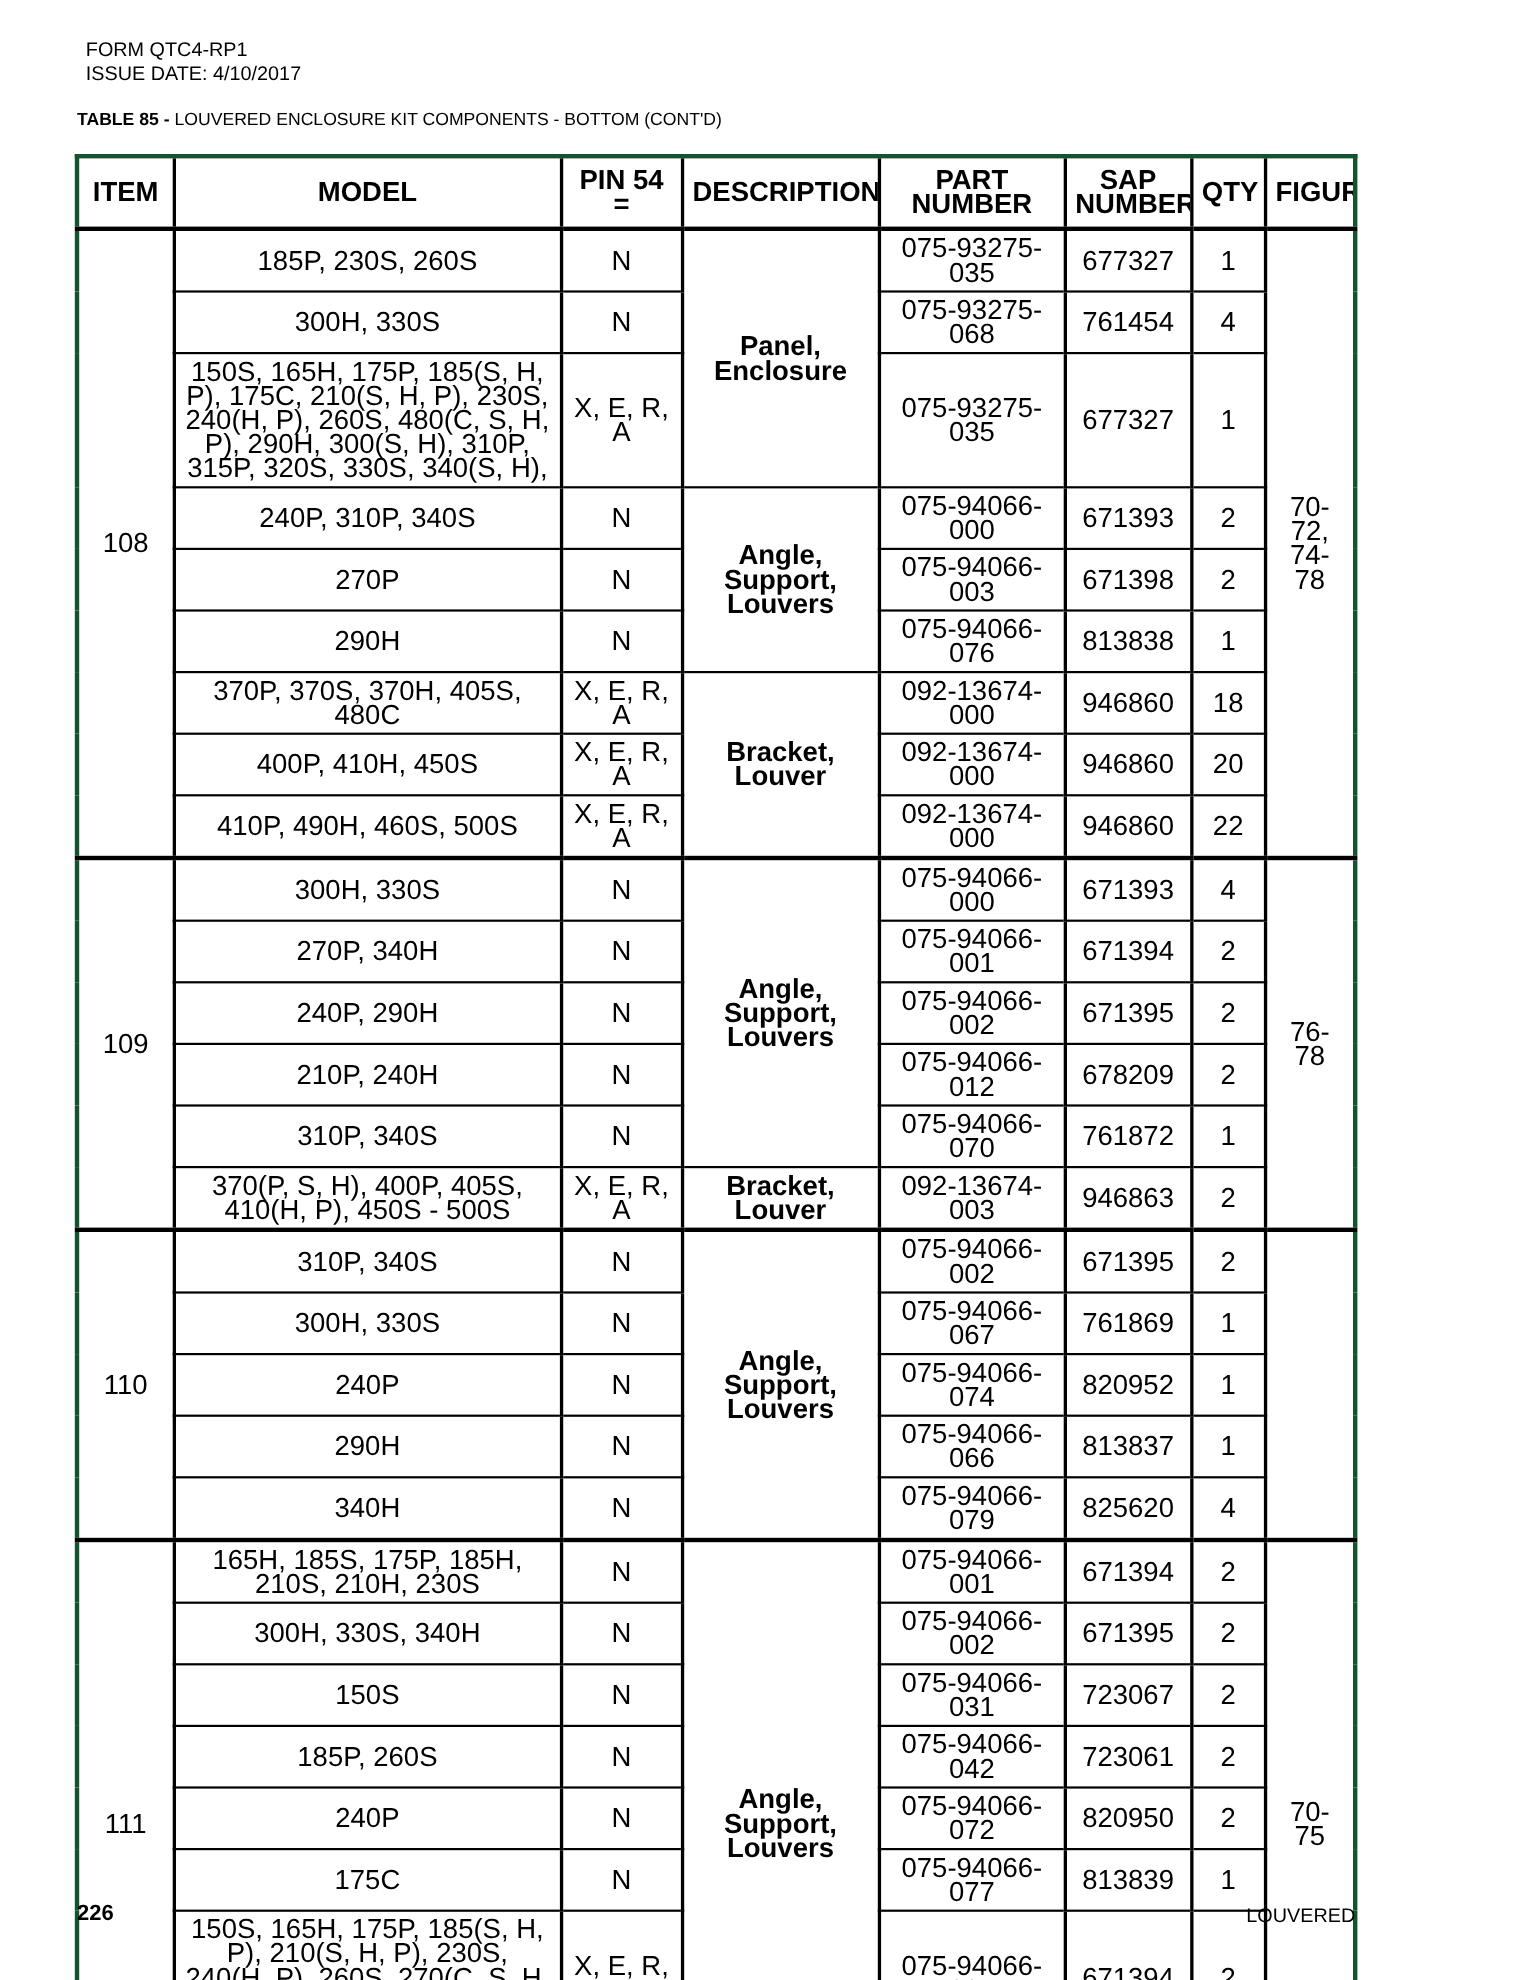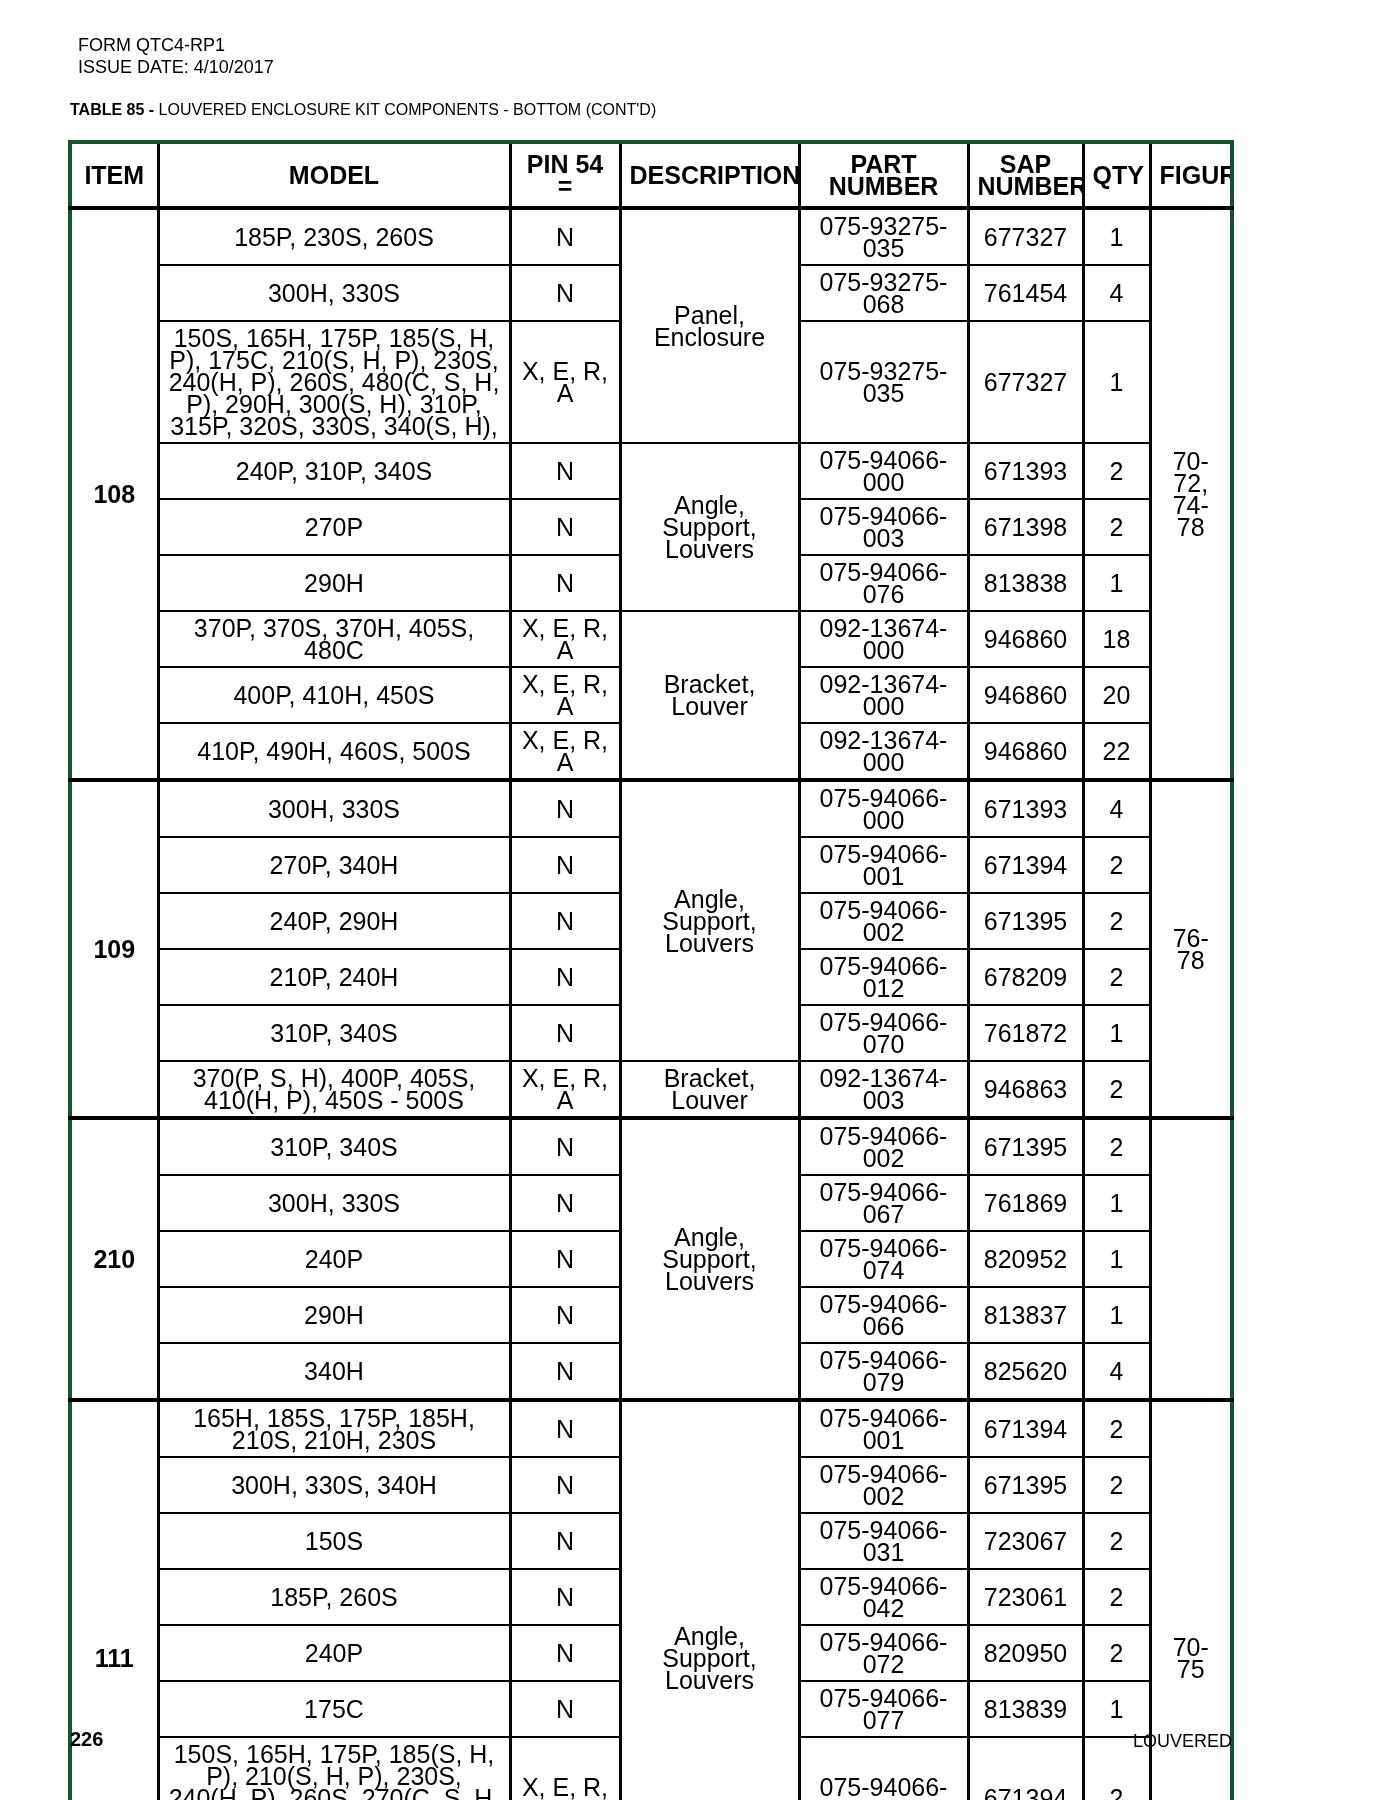--- a/index.html
+++ b/index.html
@@ -50,22 +50,22 @@
     vertical-align: middle;
     overflow: hidden;
   }
   table.parts th {
     font-weight: bold;
     height: 52px;
     white-space: pre-line;
     border-bottom: 4px solid #000;
   }
   table.parts td { height: 34px; }
-  td.item  { font-weight: bold; }
-  td.desc  { text-align: left; padding-left: 10px; }
+  td.item  { font-weight: normal; }
+  td.desc  { text-align: left; padding-left: 10px; font-weight: bold; }
   td.figure { white-space: pre-line; }
   tr.group-start td { border-top: 4px solid #000; }
   .footer-left {
     position: absolute;
     top: 1728px;
     left: 70px;
     font-size: 20px;
     font-weight: bold;
   }
   .footer-right {
@@ -225,21 +225,21 @@
       </tr>
       <tr>
         <td class="model">370(P, S, H), 400P, 405S, 410(H, P), 450S - 500S</td>
         <td class="pin">X, E, R, A</td>
         <td class="desc">Bracket, Louver</td>
         <td class="part">092-13674-003</td>
         <td class="sap">946863</td>
         <td class="qty">2</td>
       </tr>
       <tr class="group-start">
-        <td rowspan="5" class="item">210</td>
+        <td rowspan="5" class="item">110</td>
         <td class="model">310P, 340S</td>
         <td class="pin">N</td>
         <td rowspan="5" class="desc">Angle, Support, Louvers</td>
         <td class="part">075-94066-002</td>
         <td class="sap">671395</td>
         <td class="qty">2</td>
         <td rowspan="5" class="figure"></td>
       </tr>
       <tr>
         <td class="model">300H, 330S</td>

